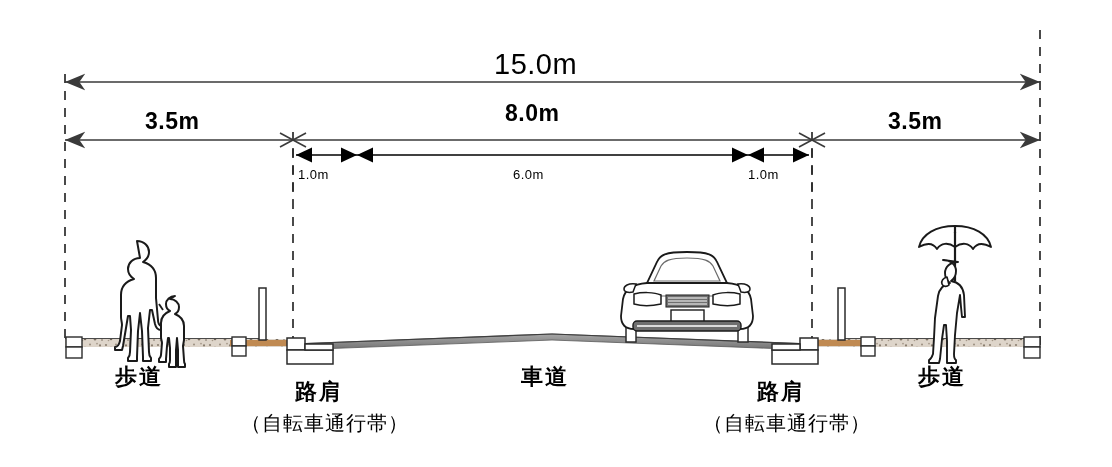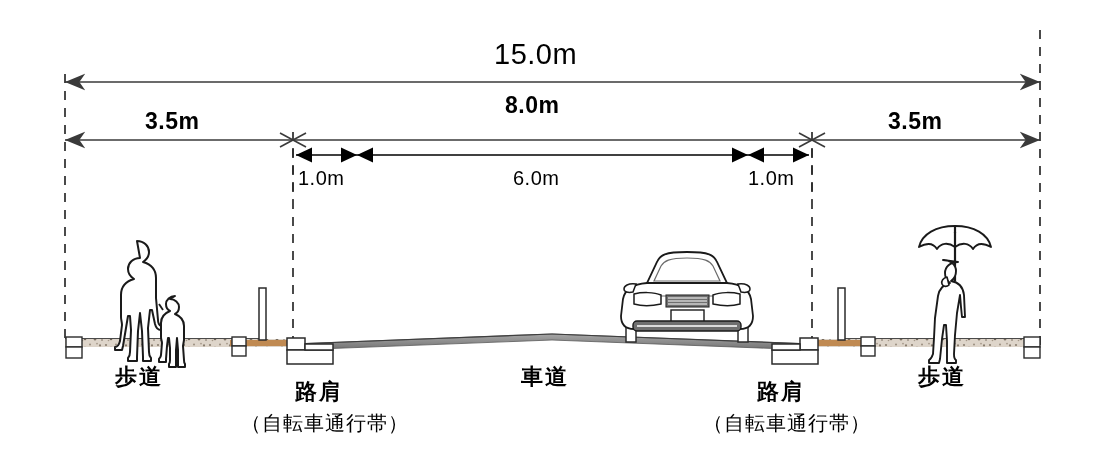--- a/index.html
+++ b/index.html
@@ -2,21 +2,21 @@
 <html><head>
 <meta charset="utf-8">
 <style>
   html,body{margin:0;padding:0;background:#ffffff;}
   body{width:1112px;height:467px;font-family:"Liberation Sans","DejaVu Sans",sans-serif;overflow:hidden;}
   #stage{position:relative;width:1112px;height:467px;background:#fff;}
   svg#drawing{position:absolute;left:0;top:0;width:1112px;height:467px;}
   .dim-text{position:absolute;white-space:nowrap;color:#000;letter-spacing:0.5px;}
   .t-big{font-size:29px;}
   .t-mid{font-size:23px;font-weight:bold;}
-  .t-sml{font-size:20px;}
+  .t-sml{font-size:13px;}
   .jp-label{position:absolute;white-space:nowrap;color:#000;font-family:"DejaVu Sans","Liberation Sans",sans-serif;font-weight:bold;font-size:22px;letter-spacing:2px;}
   .jp-sub{position:absolute;white-space:nowrap;color:#000;font-family:"DejaVu Sans","Liberation Sans",sans-serif;font-weight:normal;font-size:20px;letter-spacing:1px;}
 </style>
 </head>
 <body>
 
 <div id="stage">
 
   <svg id="drawing" viewBox="0 0 1112 467">
     <defs>
@@ -225,24 +225,24 @@
                l1,-19 l2,-22 l3,-18
                l1,12 l1,10 l3,0
                l-1,-22 c-1,-8 -6,-13 -13,-14
                c3,-2 5,-6 5,-10 c0,-6 -5,-11 -13,-11 Z"></path>
 
       <path d="M947,277 c-4,1 -6,4 -5,7 c1,3 5,3 7,1 Z" stroke-width="1.6"></path>
     </g>
 
   </svg>
 
-  <div class="dim-text t-big" style="left:494px;top:38px;">15.0m</div>
+  <div class="dim-text t-big" style="left:494px;top:48px;">15.0m</div>
 
   <div class="dim-text t-mid" style="left:145px;top:108px;">3.5m</div>
-  <div class="dim-text t-mid" style="left:505px;top:92px;">8.0m</div>
+  <div class="dim-text t-mid" style="left:505px;top:100px;">8.0m</div>
   <div class="dim-text t-mid" style="left:888px;top:108px;">3.5m</div>
 
   <div class="dim-text t-sml" style="left:298px;top:167px;">1.0m</div>
   <div class="dim-text t-sml" style="left:513px;top:167px;">6.0m</div>
   <div class="dim-text t-sml" style="left:748px;top:167px;">1.0m</div>
 
   <div class="jp-label" style="left:115px;top:362px;">歩道</div>
 
   <div class="jp-label" style="left:295px;top:377px;">路肩</div>
   <div class="jp-sub" style="left:241px;top:410px;">（自転車通行帯）</div>

